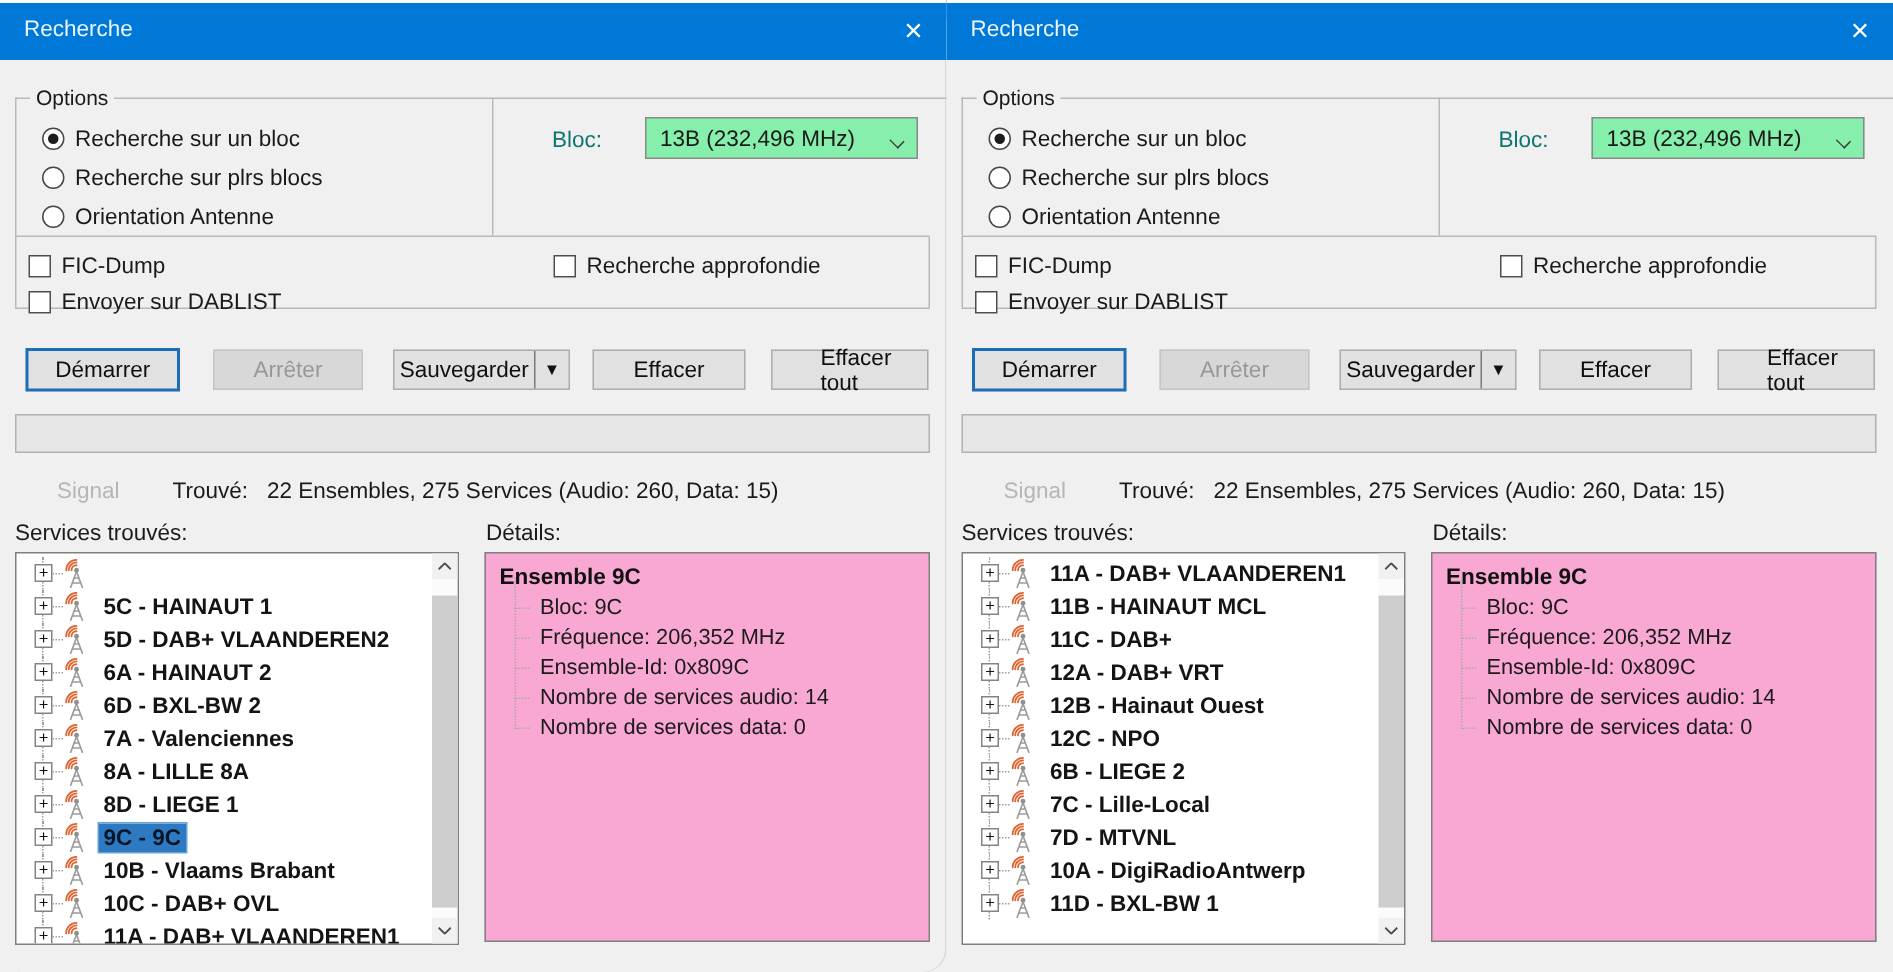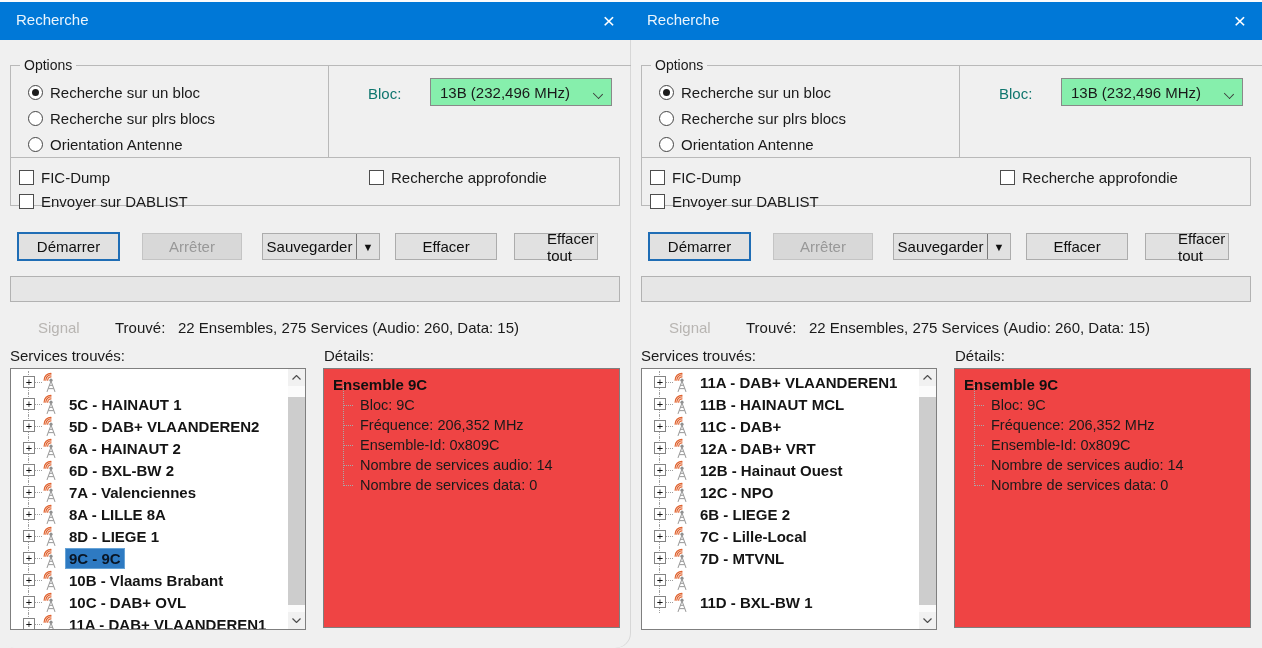--- a/index.html
+++ b/index.html
@@ -42,21 +42,21 @@
   .btn { position:absolute; top:233px; height:27px; background:#e1e1e1; border:1px solid #acacac;
          font-family:"Liberation Sans",sans-serif; font-size:15px; color:#0f0f0f;
          display:flex; align-items:center; justify-content:center; cursor:default; }
   .btn-start { left:17px; top:232px; height:29px; width:103px; border:2px solid #1f6db5; }
   .btn-stop  { left:142px; width:100px; background:#d8d8d8; border-color:#c4c4c4; color:#989898; }
   .btn-save  { left:262px; width:118px; padding:0; }
   .btn-save .save-label { flex:1; text-align:center; }
   .btn-save .save-divider { width:1px; height:100%; background:#7a7a7a; }
   .btn-save .save-arrow { width:22px; text-align:center; font-size:11px; color:#111; }
   .btn-clear { left:395px; width:102px; }
-  .btn-clearall { left:514px; width:84px;padding-left:32px; }
+  .btn-clearall { left:514px; width:105px;padding-left:32px; }
 
   
   .progress { position:absolute; left:10px; top:276px; width:610px; height:26px;
               border:1px solid #b2b2b2; background:#e6e6e6; }
 
   
   .signal-label { position:absolute; left:38px; top:319px; font-size:15px; color:#b8b5b2; }
   .found-label  { position:absolute; left:115px; top:319px; font-size:15px; color:#1a1a1a; }
   .found-value  { position:absolute; left:178px; top:319px; font-size:15px; color:#1a1a1a; }
 
@@ -79,21 +79,21 @@
 
   
   .scrollbar { position:absolute; right:0; top:0; width:17px; height:100%; background:#fbfbfb; }
   .sb-btn { position:absolute; left:0; width:17px; height:17px; background:#f1f1f1;
             display:flex; align-items:center; justify-content:center; }
   .sb-up { top:0; } .sb-down { bottom:0; }
   .sb-thumb { position:absolute; left:0; top:28px; width:17px; height:208px; background:#cdcdcd; }
 
   
   .details-panel { position:absolute; left:323px; top:368px; width:297px; height:260px;
-                   background:#ef4444; border:1px solid #7f7f7f; padding:7px 9px; overflow:hidden; }
+                   background:#f9a8d4; border:1px solid #7f7f7f; padding:7px 9px; overflow:hidden; }
   .d-title { font-size:15px; font-weight:bold; color:#101010; }
   .details-list { list-style:none; margin:2px 0 0 10px; }
   .details-list li { position:relative; padding-left:17px; line-height:20px; font-size:14.5px; color:#1a1a1a; white-space:nowrap; }
   .details-list li::before { content:''; position:absolute; left:0; top:-10px; height:20px; width:9px;
                              border-left:1px dotted #a9a9a9; border-bottom:1px dotted #a9a9a9; }
 
   .chev-down { display:inline-block; width:8px; height:8px; border-right:1.4px solid #3c3c3c;
                border-bottom:1.4px solid #3c3c3c; transform:rotate(45deg) scale(1,0.8); }
 </style>
 </head>
@@ -708,20 +708,21 @@
               <line x1="6.6" y1="11.5" x2="10.4" y2="11.5"></line>
               <line x1="5.6" y1="15" x2="11.4" y2="15"></line>
             </g>
             <circle cx="8.5" cy="6" r="1.7" fill="#8f8f8f"></circle>
             <g fill="none" stroke="#e0622e" stroke-width="1.3" stroke-linecap="round">
               <path d="M5,6 A3.5,3.5 0 0 1 8.5,2.5"></path>
               <path d="M3,6 A5.5,5.5 0 0 1 8.5,0.5"></path>
               <path d="M1.2,6 A7.3,7.3 0 0 1 8.5,-1.3"></path>
             </g>
           </svg>
+          <span class="t-label">10A - DigiRadioAntwerp</span>
         </div>
 
         <div class="t-row">
           <span class="rail">
             <span class="plusbox">+</span>
           </span>
           <svg class="ant" width="16" height="21" viewBox="0 -2 17 21">
             <g stroke="#9b9b9b" stroke-width="1.1" fill="none">
               <line x1="8.5" y1="7" x2="4.2" y2="18.5"></line>
               <line x1="8.5" y1="7" x2="12.8" y2="18.5"></line>

